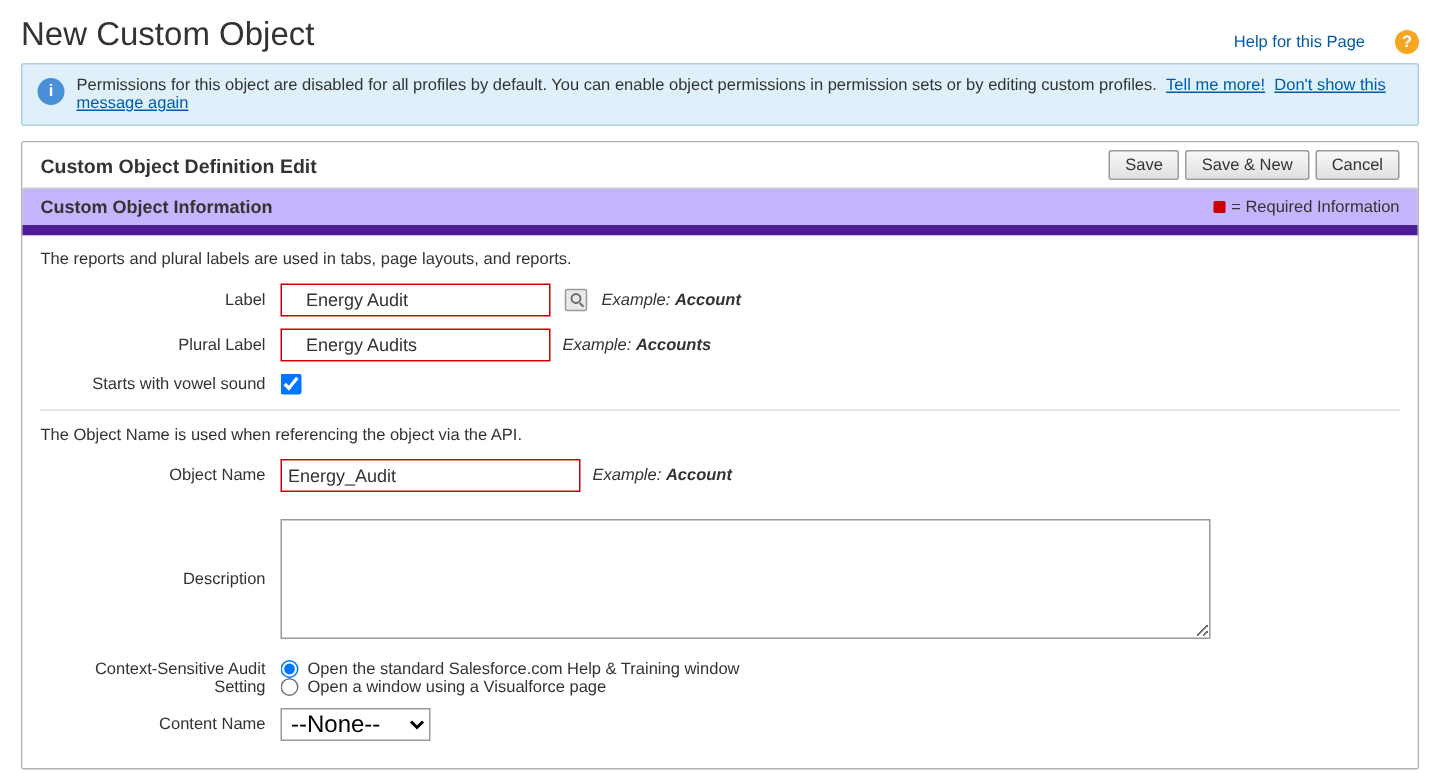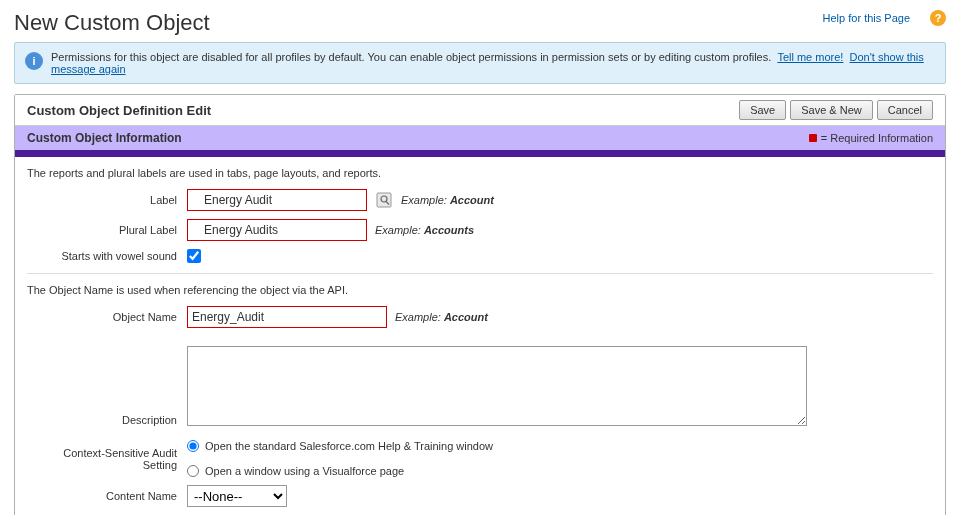--- a/index.html
+++ b/index.html
@@ -7,21 +7,21 @@
       font-family: Arial, Helvetica, sans-serif;
       font-size: 12px;
       background: #fff;
       color: #333;
       width: 960px;
       min-height: 515px;
     }
     .page-header {
       display: flex;
       justify-content: space-between;
-      align-items: flex-start;
+      align-items: flex-end;
       padding: 10px 14px 6px 14px;
       background: #fff;
     }
     .page-title {
       font-size: 22px;
       font-weight: normal;
       color: #333;
     }
     .help-link {
       display: flex;
@@ -205,41 +205,41 @@
     .textarea-input {
       width: 620px;
       height: 80px;
       border: 1px solid #999;
       padding: 4px;
       font-size: 12px;
       resize: both;
       color: #333;
     }
     .textarea-row {
-      align-items: flex-end;
+      align-items: center;
     }
     .radio-group {
       display: flex;
       flex-direction: column;
-      gap: 13px;
+      gap: 0;
     }
     .radio-option {
       display: flex;
       align-items: center;
       gap: 6px;
       font-size: 11px;
     }
     .radio-input {
       width: 12px;
       height: 12px;
       cursor: pointer;
     }
     .select-input {
       height: 22px;
-      font-size: 13px;
+      font-size: 16px;
       border: 1px solid #999;
       background: #fff;
       padding: 0 2px;
       min-width: 100px;
     }
   </style>
 </head>
 <body>
 
 <div class="page-header">

